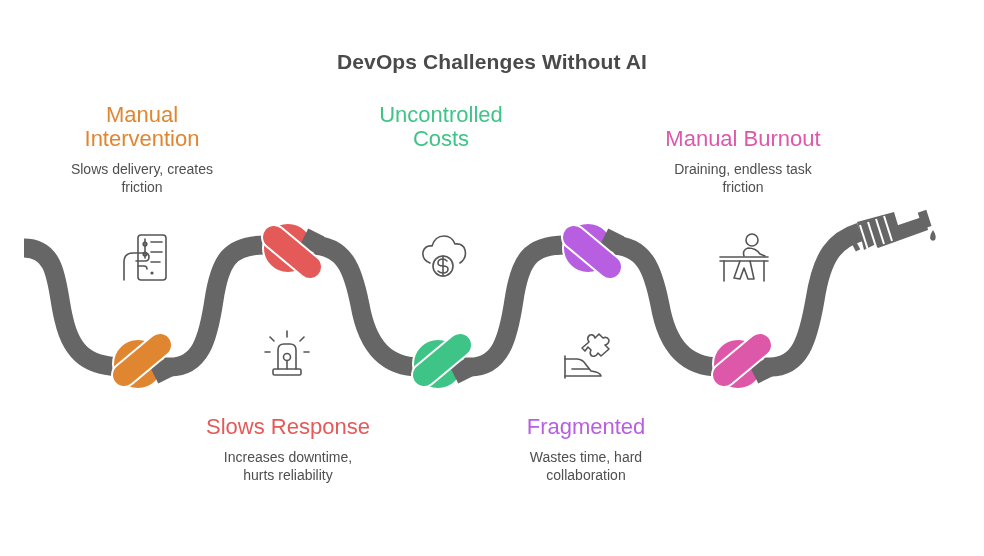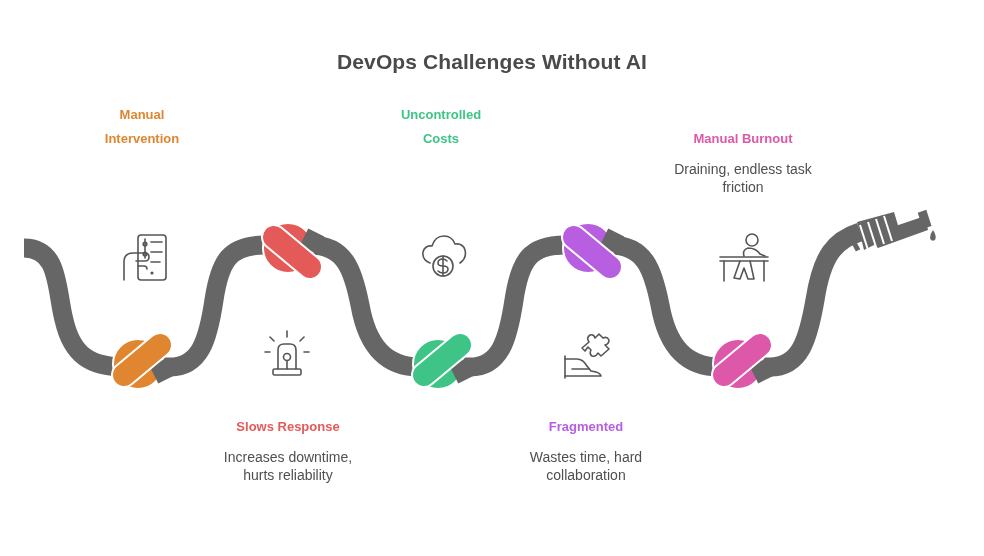--- a/index.html
+++ b/index.html
@@ -1,33 +1,37 @@
 <!DOCTYPE html>
 <html><head>
   <meta charset="utf-8">
   <style>
     html, body { margin: 0; padding: 0; background: #ffffff; }
     body { width: 984px; height: 556px; position: relative; overflow: hidden; font-family: "Liberation Sans", "DejaVu Sans", sans-serif; }
     #stage { position: absolute; left: 0; top: 0; width: 984px; height: 556px; }
     .title { position: absolute; left: 0; top: 33px; width: 984px; text-align: center; font-size: 21px; font-weight: bold; color: #4a4a4a; letter-spacing: 0.1px; margin-top: 17px; }
     .item-text { position: absolute; width: 200px; text-align: center; }
-    .item-title { font-size: 13px; font-weight: bold; line-height: 24px; }
+    .item-title { font-size: 22px; font-weight: normal; line-height: 24px; }
     .item-desc { font-size: 14px; color: #4f4f4f; line-height: 18px; margin-top: 9px; }
     svg { position: absolute; left: 0; top: 0; }
   </style>
 </head>
 <body>
 
 <div id="stage">
   <div class="title">DevOps Challenges Without AI</div>
 
   <div class="item-text" style="left:42px; top:103px;">
     <div class="item-title" style="color:#E08631;">
       <div>Manual</div>
       <div>Intervention</div>
+    </div>
+    <div class="item-desc">
+      <div>Slows delivery, creates</div>
+      <div>friction</div>
     </div>
   </div>
 
   <div class="item-text" style="left:188px; top:415px;">
     <div class="item-title" style="color:#E45A58;">
       <div>Slows Response</div>
     </div>
     <div class="item-desc">
       <div>Increases downtime,</div>
       <div>hurts reliability</div>

